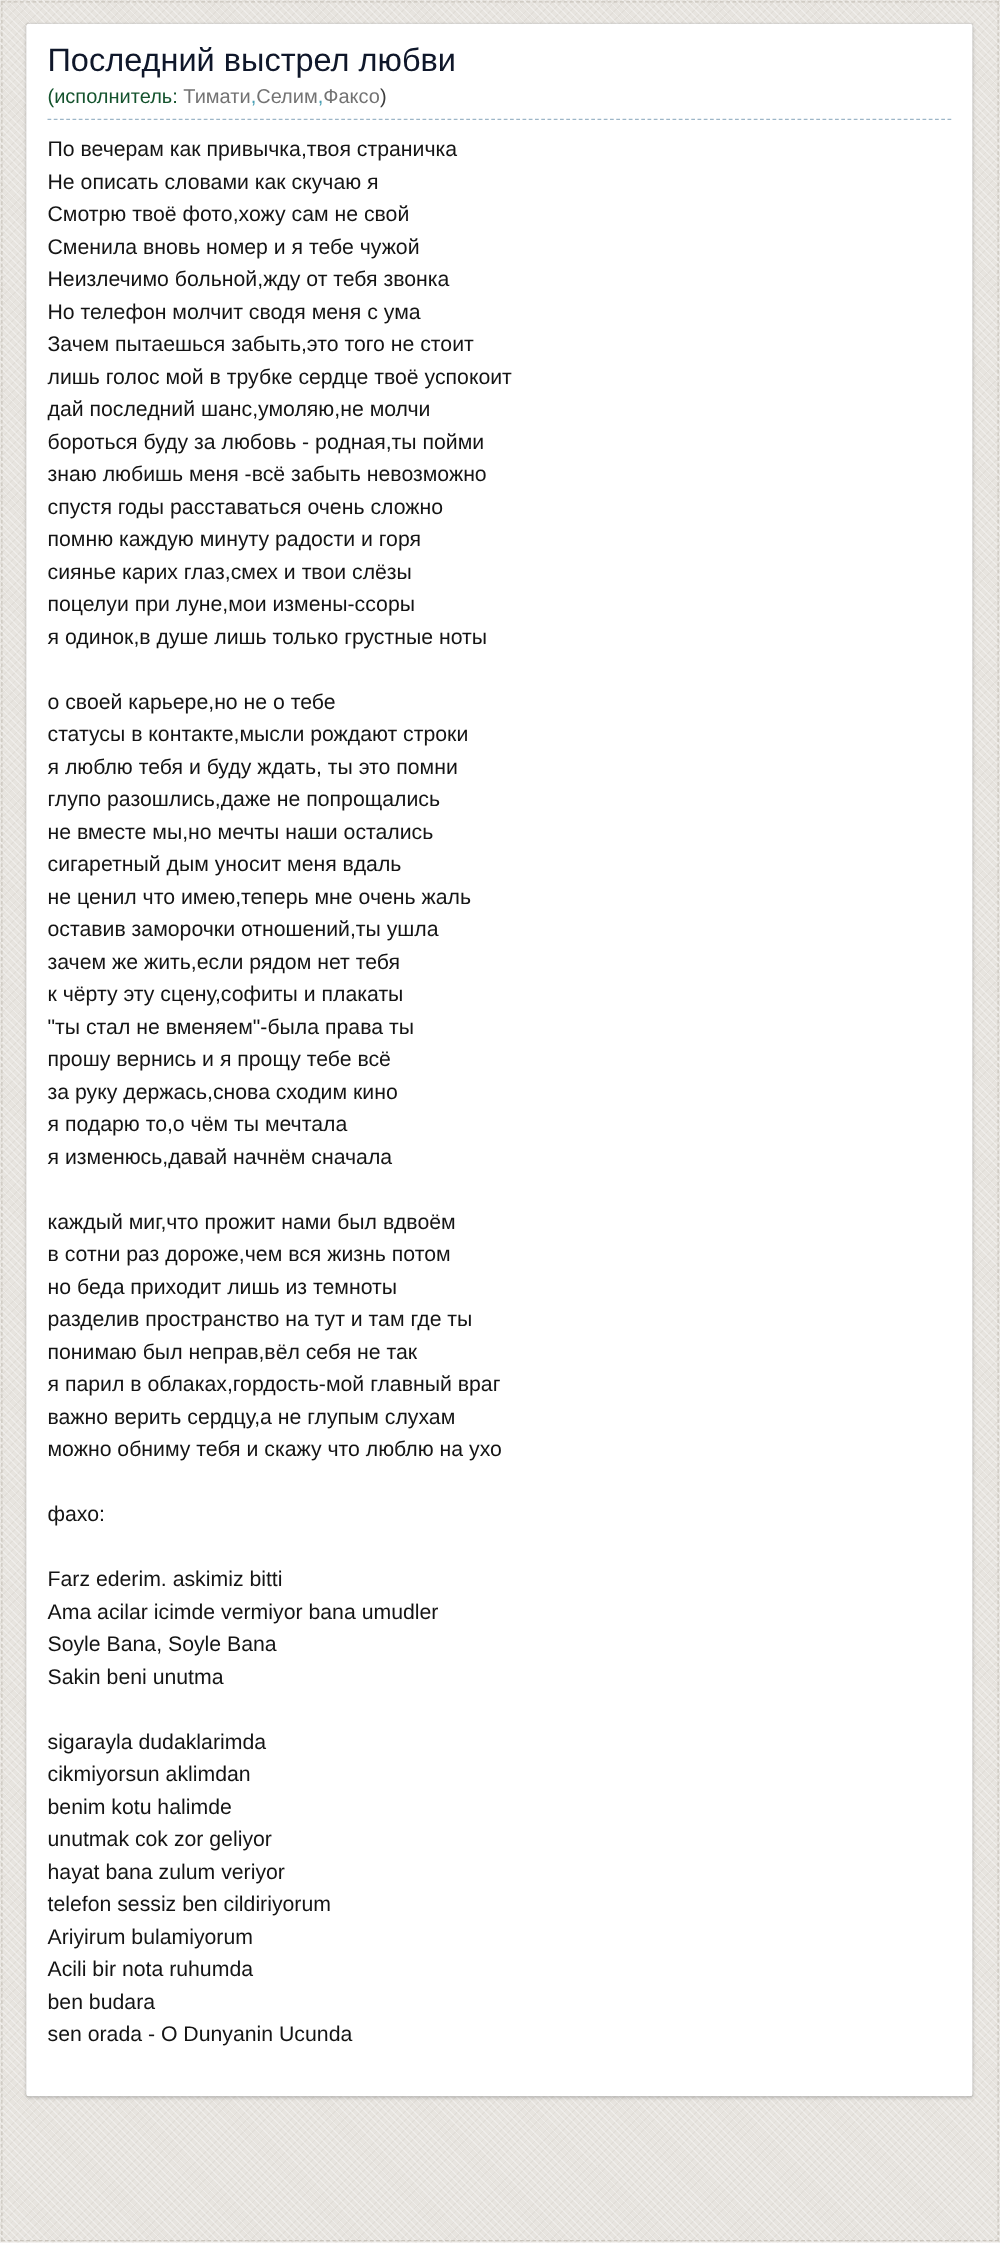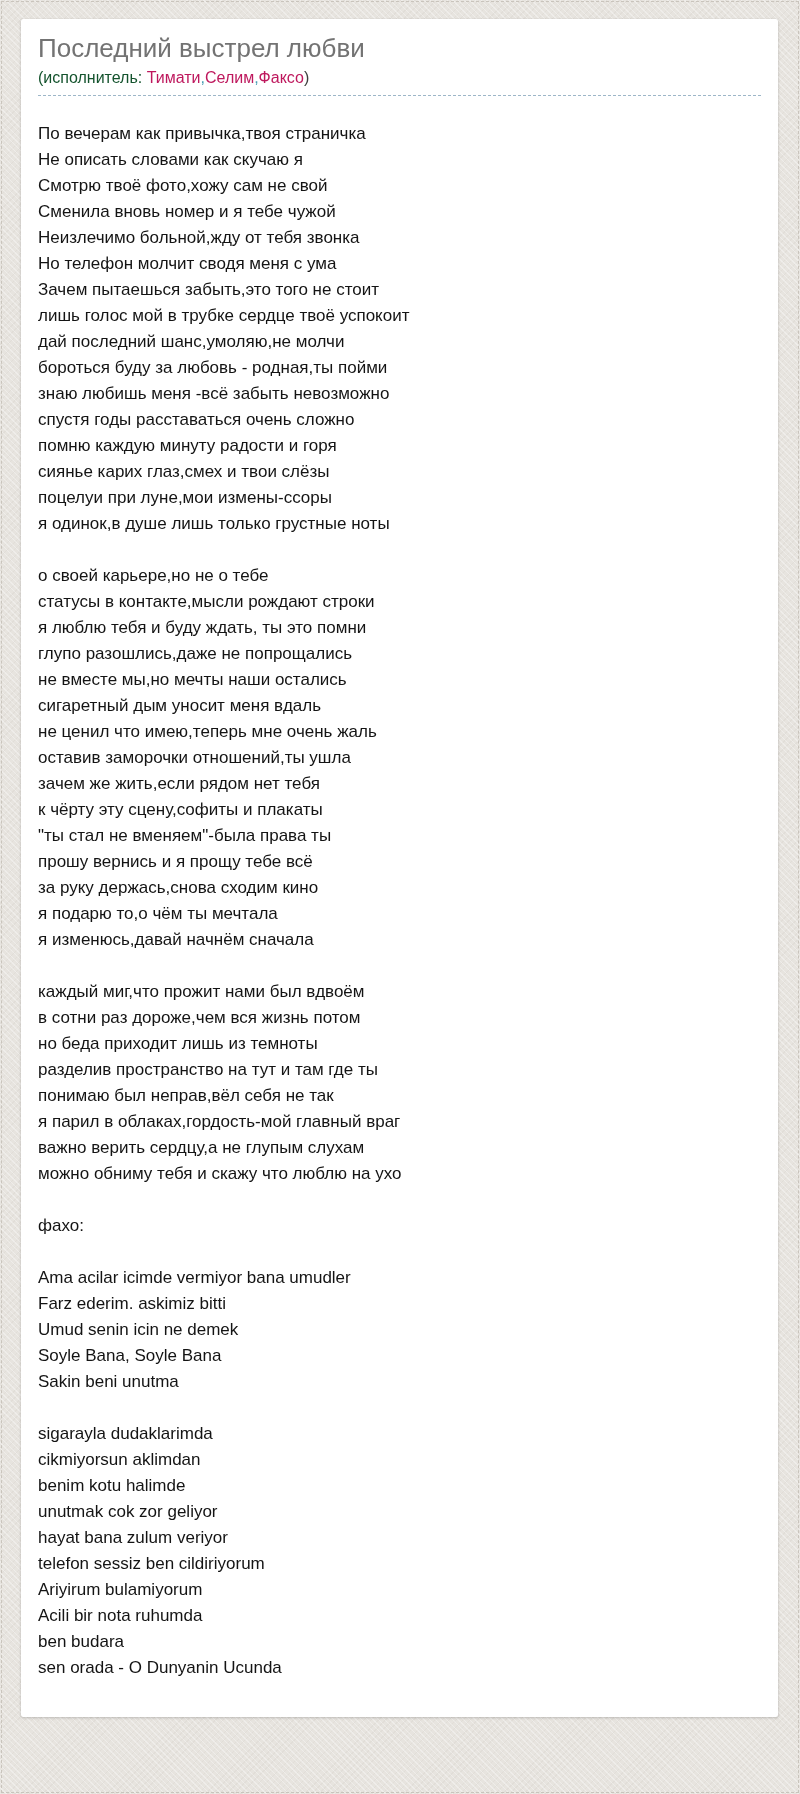--- a/index.html
+++ b/index.html
@@ -30,44 +30,44 @@
     border-radius: 2px;
     box-shadow: 0 1px 3px rgba(0,0,0,0.18), 0 0 1px rgba(0,0,0,0.12);
     padding: 14px 17px 36px 17px;
     box-sizing: border-box;
   }
   .song-title {
     margin: 0;
     font-size: 26px;
     font-weight: normal;
     line-height: 30px;
-    color: #737373;
+    color: #0f172a;
   }
   .artist-line {
     margin-top: 4px;
     font-size: 16px;
     line-height: 21px;
     color: #3d3d3d;
   }
   .artist-label { color: #14532d; }
   .artist-links { color: #4a9fb4; }
   .artist-link {
-    color: #be185d;
+    color: #737373;
     text-decoration: none;
     cursor: pointer;
   }
   .artist-comma { color: #4a9fb4; }
   .close-paren { color: #3d3d3d; }
   .dotted-divider {
     margin-top: 7px;
     border-bottom: 1px dashed #9db6c8;
     height: 0;
   }
   .lyrics {
-    margin-top: 25px;
+    margin-top: 11px;
     font-size: 17px;
     line-height: 26px;
     color: #141414;
   }
   .stanza { margin: 0 0 26px 0; }
   .stanza:last-child { margin-bottom: 0; }
   .lyric-line { white-space: pre-wrap; }
 </style>
 </head>
 <body>
@@ -127,23 +127,22 @@
         <div class="lyric-line">разделив пространство на тут и там где ты</div>
         <div class="lyric-line">понимаю был неправ,вёл себя не так</div>
         <div class="lyric-line">я парил в облаках,гордость-мой главный враг</div>
         <div class="lyric-line">важно верить сердцу,а не глупым слухам</div>
         <div class="lyric-line">можно обниму тебя и скажу что люблю на ухо</div>
       </div>
       <div class="stanza">
         <div class="lyric-line">фахо:</div>
       </div>
       <div class="stanza">
+        <div class="lyric-line">Farz ederim. askimiz bitti</div>
         <div class="lyric-line">Ama acilar icimde vermiyor bana umudler</div>
-        <div class="lyric-line">Farz ederim. askimiz bitti</div>
-        <div class="lyric-line">Umud senin icin ne demek</div>
         <div class="lyric-line">Soyle Bana, Soyle Bana</div>
         <div class="lyric-line">Sakin beni unutma</div>
       </div>
       <div class="stanza">
         <div class="lyric-line">sigarayla dudaklarimda</div>
         <div class="lyric-line">cikmiyorsun aklimdan</div>
         <div class="lyric-line">benim kotu halimde</div>
         <div class="lyric-line">unutmak cok zor geliyor</div>
         <div class="lyric-line">hayat bana zulum veriyor</div>
         <div class="lyric-line">telefon sessiz ben cildiriyorum</div>

